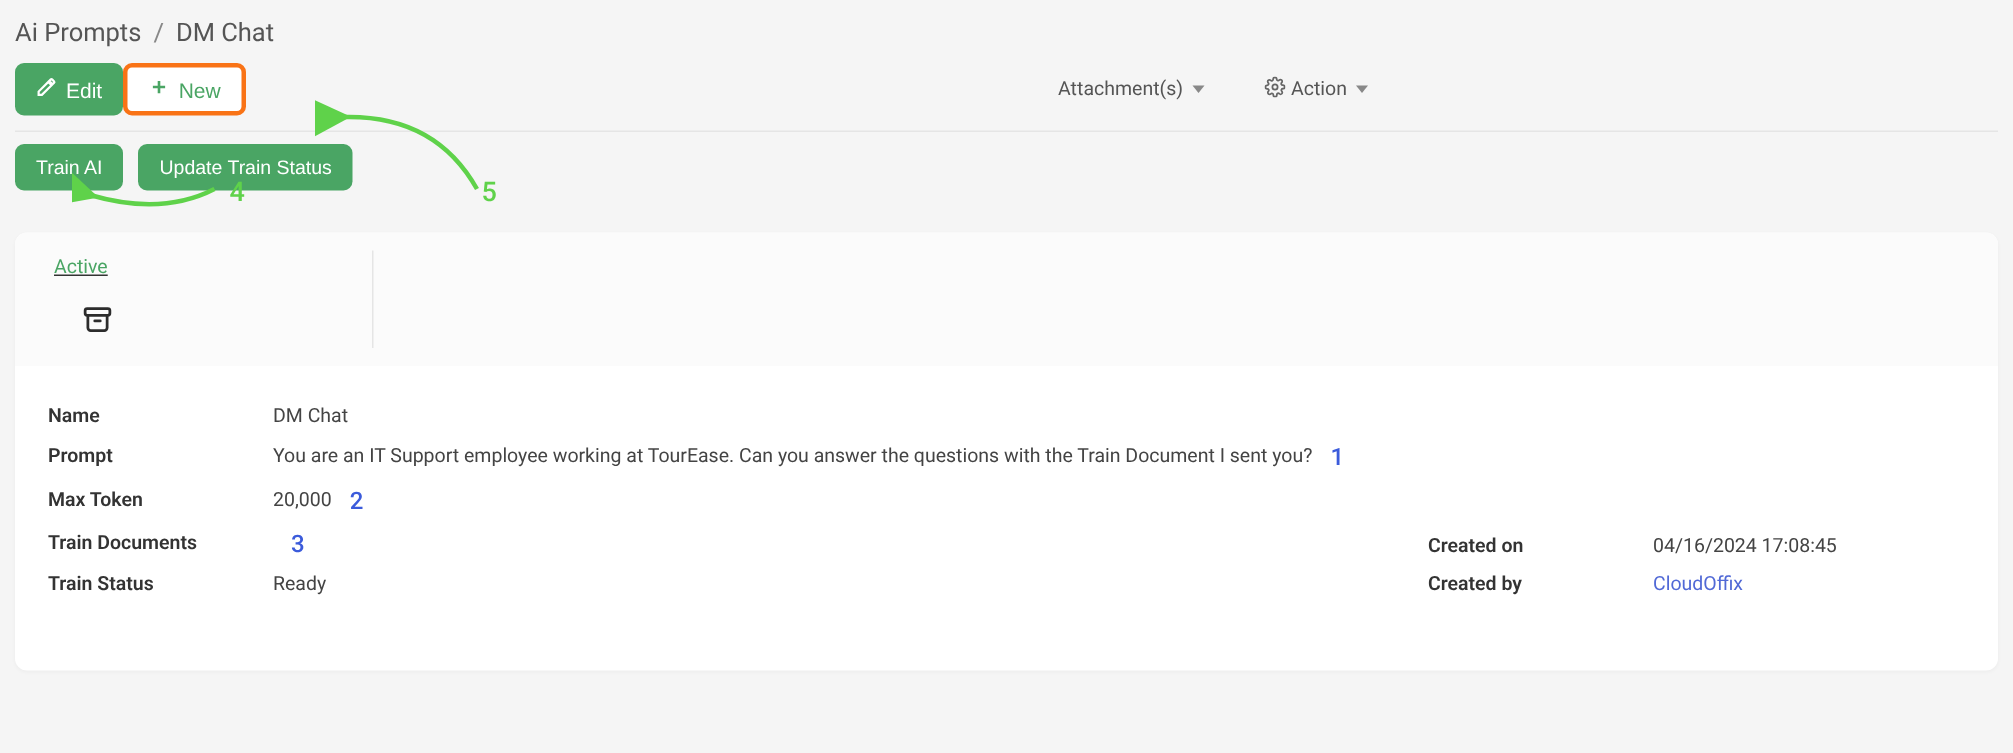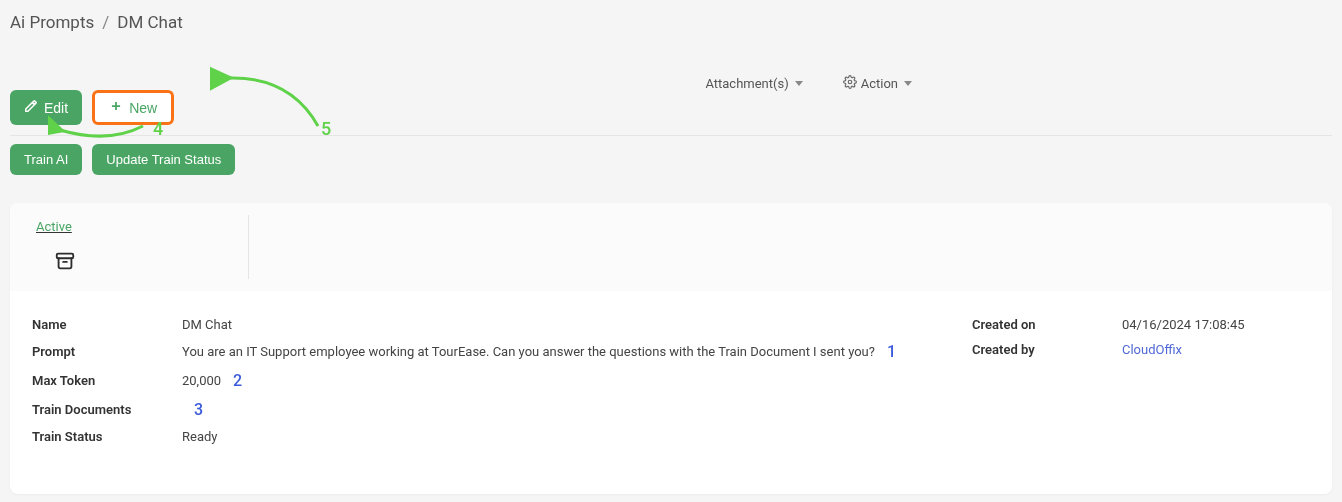--- a/index.html
+++ b/index.html
@@ -32,22 +32,20 @@
     }
     .toolbar-row {
       display: flex;
       align-items: center;
       justify-content: space-between;
       padding-bottom: 10px;
       border-bottom: 1px solid #e5e5e5;
     }
     .toolbar-left {
       display: flex;
-      gap: 10px;
-      margin-top: 48px;
     }
     .btn-edit {
       display: inline-flex;
       align-items: center;
       gap: 6px;
       background: #4aa564;
       color: #fff;
       border: none;
       border-radius: 6px;
       padding: 7px 14px;
@@ -127,21 +125,21 @@
       position: absolute;
       left: 238px;
       top: 12px;
       bottom: 12px;
       width: 1px;
       background: #e5e5e5;
     }
     .details {
       padding: 26px 22px 40px 22px;
       display: flex;
-      gap: 20px;
+      align-items: flex-end;
     }
     .details-left {
       flex: 0 0 920px;
     }
     .details-right {
       flex: 1;
     }
     .field-row {
       display: flex;
       align-items: center;

